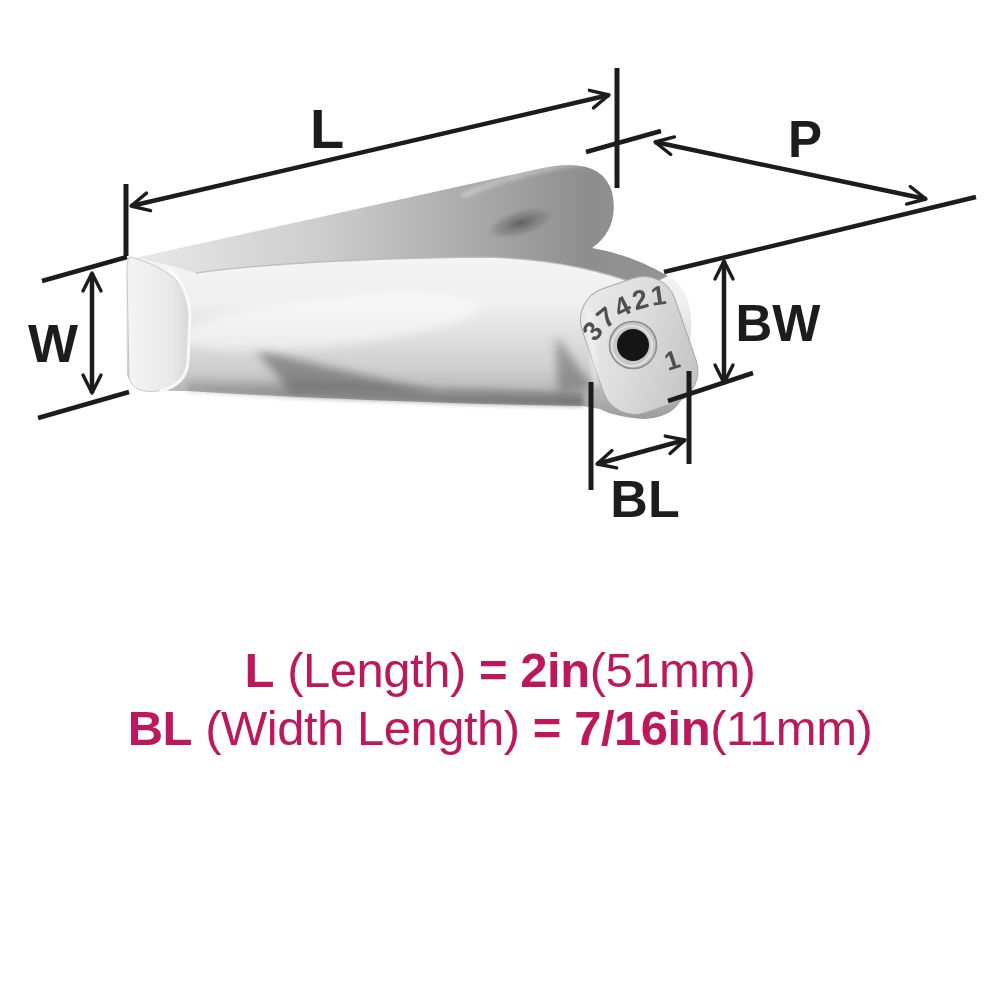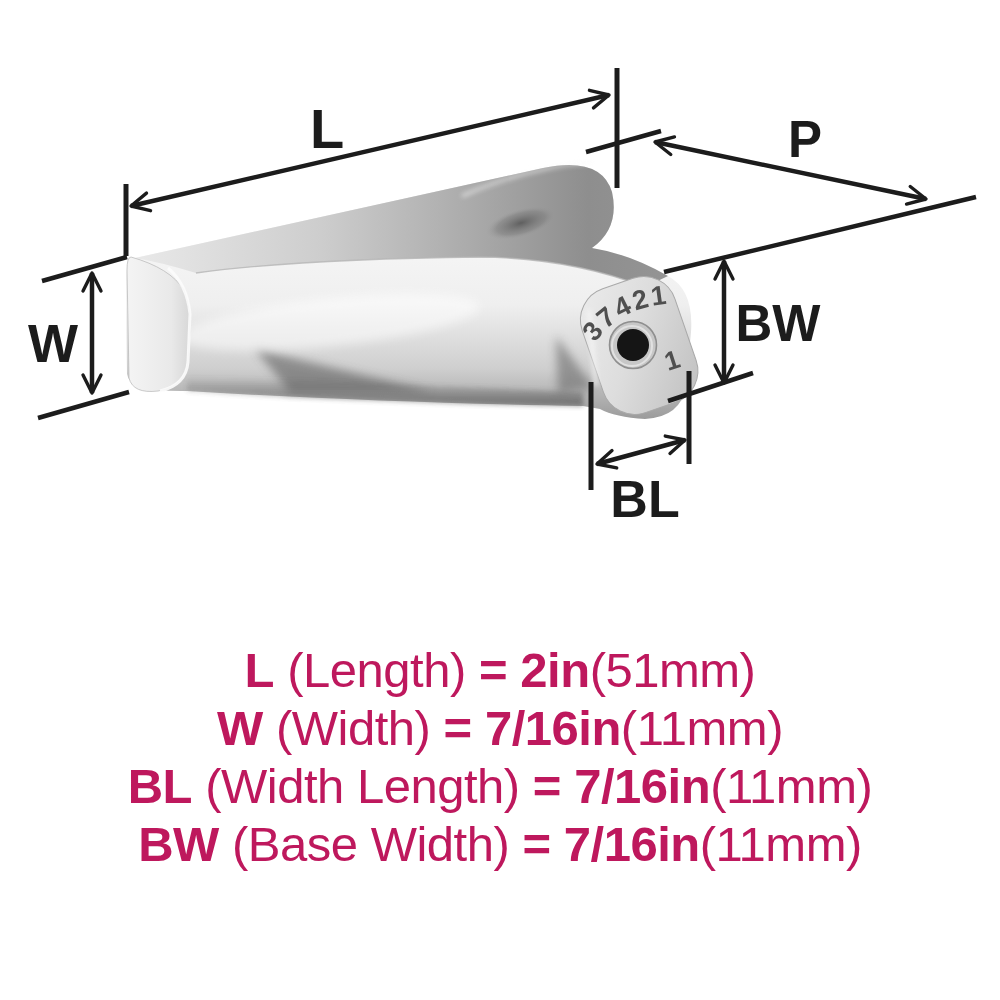--- a/index.html
+++ b/index.html
@@ -165,18 +165,16 @@
         <line class="tick" x1="689" y1="371" x2="689" y2="464"></line>
         <line class="dimline" x1="597" y1="464" x2="685" y2="440" marker-start="url(#arr)" marker-end="url(#arr)"></line>
         <text class="dimlabel" x="645" y="517" font-size="52" text-anchor="middle">BL</text>
       </g>
 
     </g>
   </svg>
 
   <div class="specs">
     <div class="spec-line"><span class="b">L</span><span class="r sp">(Length)</span><span class="b sp">=</span><span class="b sp">2in</span><span class="r">(51mm)</span></div>
-    <div class="spec-line"><span class="b">W</span><span class="r sp">(Width)</span><span class="b sp">=</span><span class="b sp">7/16in</span><span class="r">(11mm)</span></div>
     <div class="spec-line"><span class="b">BL</span><span class="r sp">(Width Length)</span><span class="b sp">=</span><span class="b sp">7/16in</span><span class="r">(11mm)</span></div>
-    <div class="spec-line"><span class="b">BW</span><span class="r sp">(Base Width)</span><span class="b sp">=</span><span class="b sp">7/16in</span><span class="r">(11mm)</span></div>
   </div>
 
 </div>
 
 </body></html>

